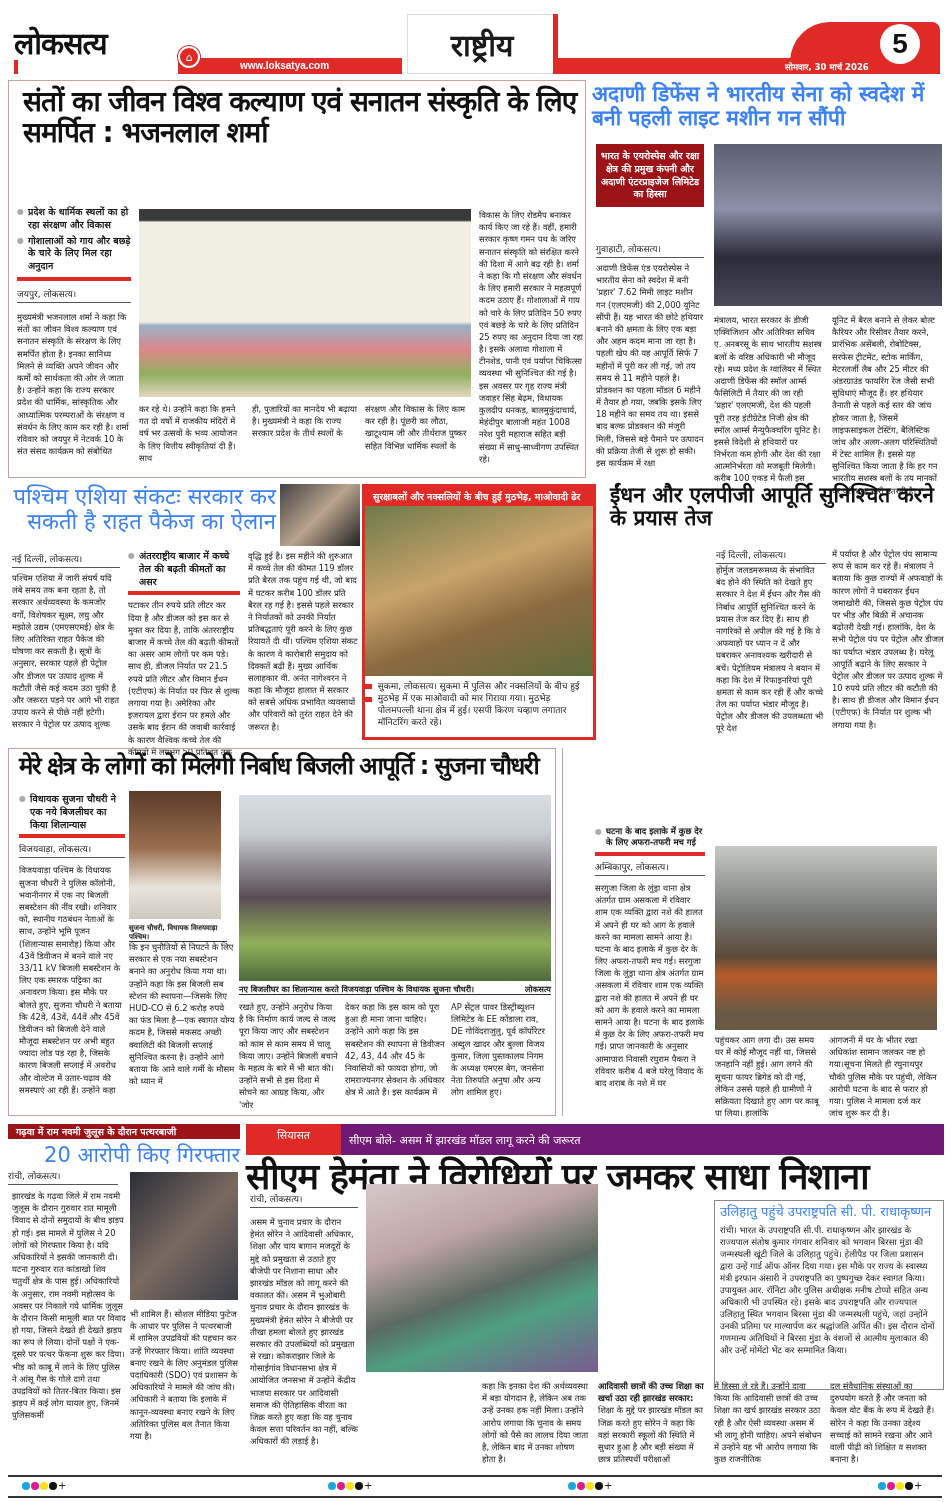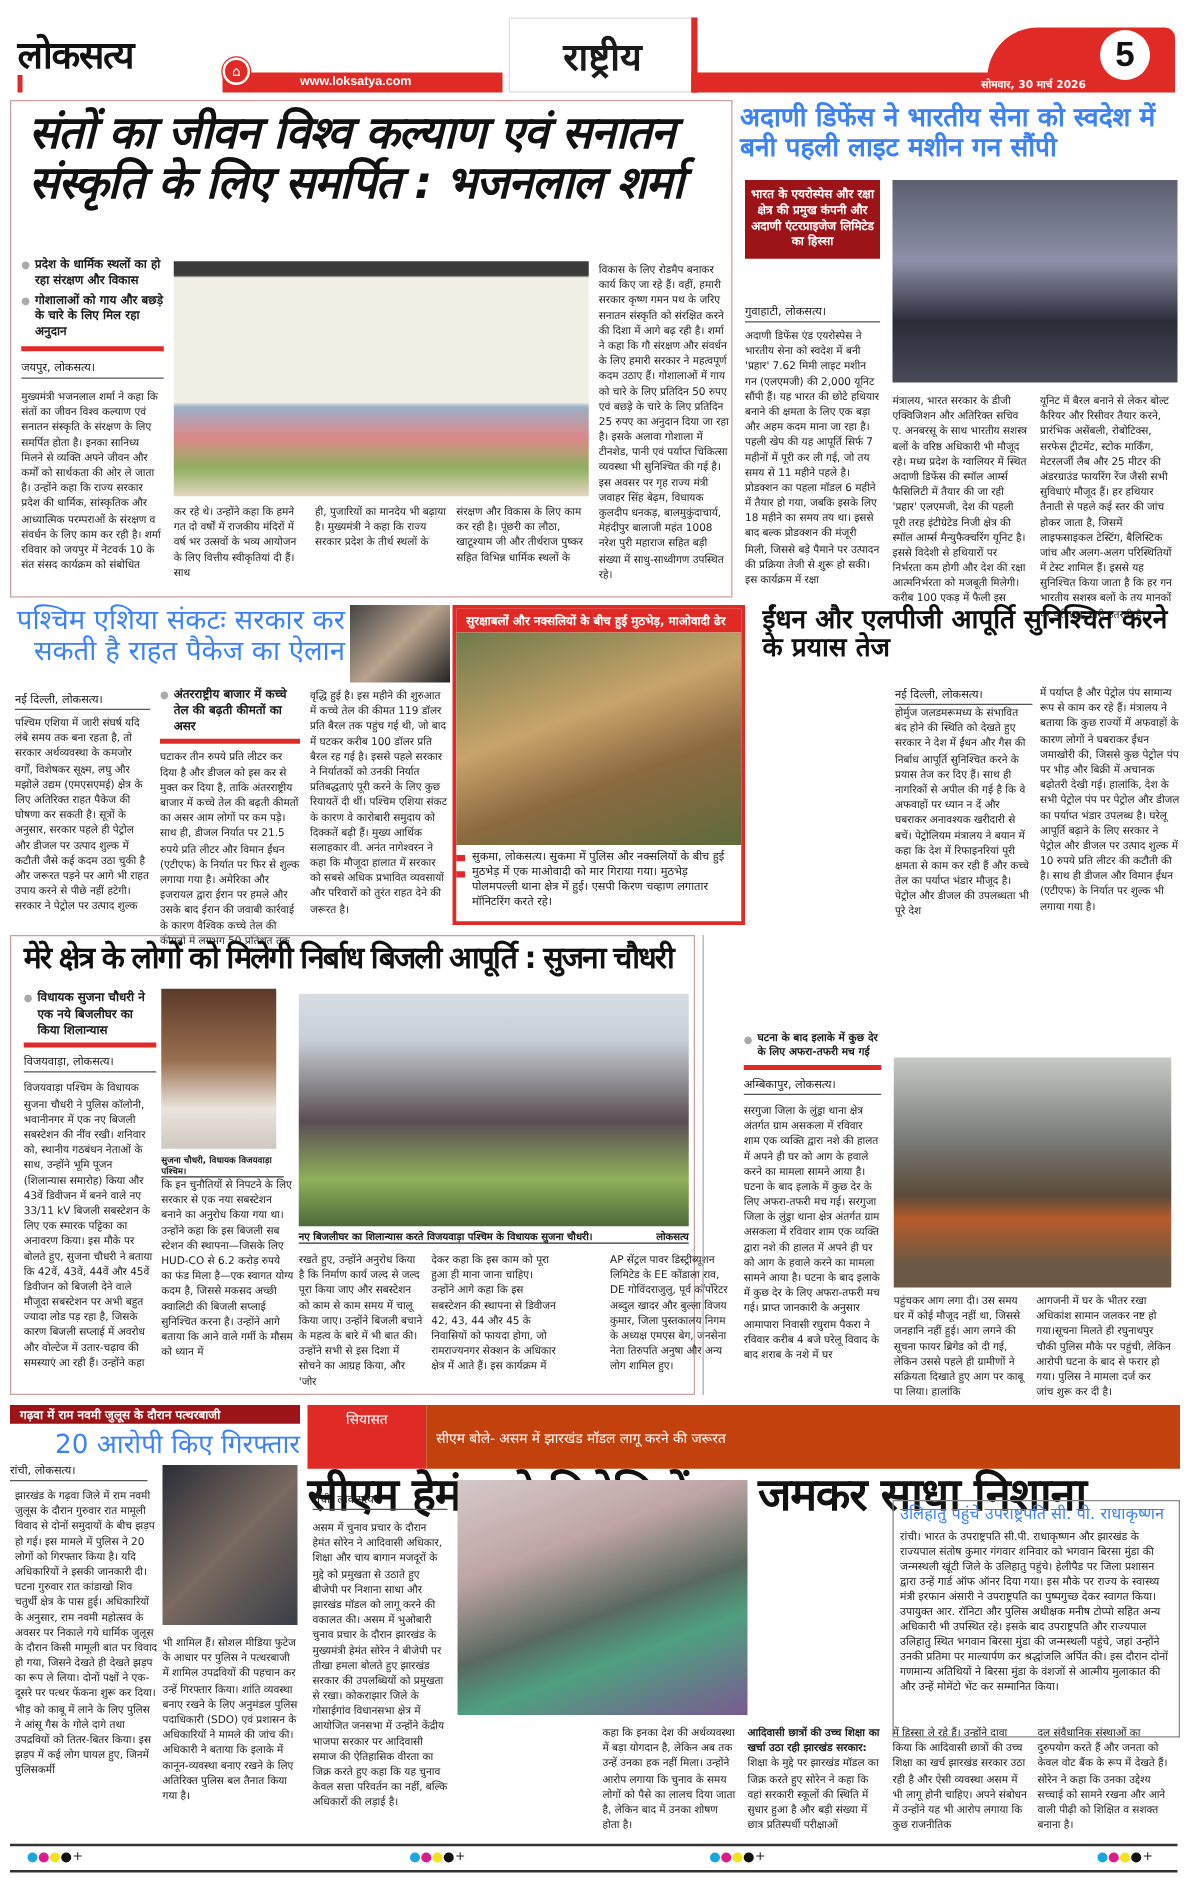--- a/index.html
+++ b/index.html
@@ -22,42 +22,42 @@
   .hl-light { font-family: "DejaVu Sans", sans-serif; font-weight: 400; color: #3b82f6; line-height: 1.15; }
   .bullet { font-size: 9.5px; font-weight: bold; line-height: 1.35; padding-left: 11px; position: relative; margin-bottom: 3px; }
   .bullet::before { content: "●"; position: absolute; left: 0; color: #aaa; font-size: 8px; top: 1px; }
   .redrule { height: 4px; background: #e02a26; }
   .dateline { font-size: 9px; border-bottom: 1px solid #555; padding-bottom: 2px; }
   .body { font-size: 8.4px; line-height: 1.45; color: #222; text-align: left; }
   .photo { background: linear-gradient(135deg, #8a9a7a, #c9b48a 50%, #6b7d5c); }
   .caption { font-size: 8px; font-weight: bold; border-bottom: 1px solid #333; }
   .redbanner { background: #e02a26; color: #fff; font-weight: bold; font-size: 10px; padding: 3px 8px; }
   .darkred { background: #9c1418; color: #fff; font-weight: bold; font-size: 10px; padding: 1px 8px; }
-  .greybanner { background: #c2410c; color: #fff; font-size: 11px; padding: 18px 8px; }
+  .greybanner { background: #701a75; color: #fff; font-size: 11px; padding: 8px 8px; }
   .regmarks { display: flex; gap: 1px; align-items:center; font-size: 10px; }
   .dot { width: 8px; height: 8px; border-radius: 50%; display:inline-block; }
   .footer-line { height: 2px; background: #333; }
 </style>
 </head>
 <body>
 
 <div class="abs redmark"></div>
 <div class="abs masthead-logo">लोकसत्य</div>
 <div class="abs redbar-l"></div>
 <div class="abs home-icon">⌂</div>
 <div class="abs url">www.loksatya.com</div>
 <div class="abs section-box">राष्ट्रीय</div>
 <div class="abs section-redline"></div>
 <div class="abs redbar-r-top"></div>
 <div class="abs redbar-r"></div>
 <div class="abs date">सोमवार, 30 मार्च 2026</div>
 <div class="abs page-num">5</div>
 
 <div class="abs frame" style="left:8px;top:80px;width:578px;height:398px;">
-  <div class="hl-black" style="position:absolute;left:14px;top:6px;width:560px;font-size:36px;font-style:italic;">संतों का जीवन विश्व कल्याण एवं सनातन संस्कृति के लिए समर्पित : भजनलाल शर्मा</div>
+  <div class="hl-black" style="position:absolute;left:14px;top:6px;width:560px;font-size:28px;">संतों का जीवन विश्व कल्याण एवं सनातन संस्कृति के लिए समर्पित : भजनलाल शर्मा</div>
   <div style="position:absolute;left:8px;top:125px;width:114px;">
     <div class="bullet">प्रदेश के धार्मिक स्थलों का हो रहा संरक्षण और विकास</div>
     <div class="bullet">गोशालाओं को गाय और बछड़े के चारे के लिए मिल रहा अनुदान</div>
     <div class="redrule" style="margin:4px 0 6px;"></div>
     <div class="dateline">जयपुर, लोकसत्य।</div>
     <div class="body" style="margin-top:8px;">मुख्यमंत्री भजनलाल शर्मा ने कहा कि संतों का जीवन विश्व कल्याण एवं सनातन संस्कृति के संरक्षण के लिए समर्पित होता है। इनका सानिध्य मिलने से व्यक्ति अपने जीवन और कर्मों को सार्थकता की ओर ले जाता है। उन्होंने कहा कि राज्य सरकार प्रदेश की धार्मिक, सांस्कृतिक और आध्यात्मिक परम्पराओं के संरक्षण व संवर्धन के लिए काम कर रही है। शर्मा रविवार को जयपुर में नेटवर्क 10 के संत संसद कार्यक्रम को संबोधित</div>
   </div>
   <div class="photo" style="position:absolute;left:130px;top:128px;width:332px;height:188px;background:linear-gradient(180deg,#3a3a3a 0%,#3a3a3a 6%,#f1eee4 7%,#f1eee4 60%,#9ab0c8 62%,#d88 75%,#8fb060 88%,#e5d6c0 100%);"></div>
   <div class="body" style="position:absolute;left:130px;top:322px;width:105px;">कर रहे थे। उन्होंने कहा कि हमने गत दो वर्षों में राजकीय मंदिरों में वर्ष भर उत्सवों के भव्य आयोजन के लिए वित्तीय स्वीकृतियां दी हैं। साथ</div>
   <div class="body" style="position:absolute;left:243px;top:322px;width:105px;">ही, पुजारियों का मानदेय भी बढ़ाया है। मुख्यमंत्री ने कहा कि राज्य सरकार प्रदेश के तीर्थ स्थलों के</div>
@@ -118,21 +118,21 @@
   <div class="photo" style="position:absolute;left:120px;top:42px;width:92px;height:128px;background:linear-gradient(180deg,#5a3a28,#9b7050 45%,#e9e4dc 75%,#cfc8bf);"></div>
   <div class="caption" style="position:absolute;left:120px;top:174px;width:98px;font-size:7px;">सुजना चौधरी, विधायक विजयवाड़ा पश्चिम।</div>
   <div class="body" style="position:absolute;left:120px;top:192px;width:106px;">कि इन चुनौतियों से निपटने के लिए सरकार से एक नया सबस्टेशन बनाने का अनुरोध किया गया था। उन्होंने कहा कि इस बिजली सब स्टेशन की स्थापना—जिसके लिए HUD-CO से 6.2 करोड़ रुपये का फंड मिला है—एक स्वागत योग्य कदम है, जिससे मकसद अच्छी क्वालिटी की बिजली सप्लाई सुनिश्चित करना है। उन्होंने आगे बताया कि आने वाले गर्मी के मौसम को ध्यान में</div>
   <div class="photo" style="position:absolute;left:230px;top:46px;width:312px;height:186px;background:linear-gradient(180deg,#d7dde2,#c8cfd4 20%,#5a4d55 55%,#8fb05a 80%,#4d6a3a);"></div>
   <div class="caption" style="position:absolute;left:230px;top:234px;width:312px;display:flex;justify-content:space-between;">
     <span>नए बिजलीघर का शिलान्यास करते विजयवाड़ा पश्चिम के विधायक सुजना चौधरी।</span>
     <span>लोकसत्य</span>
   </div>
   <div class="body" style="position:absolute;left:230px;top:252px;width:100px;">रखते हुए, उन्होंने अनुरोध किया है कि निर्माण कार्य जल्द से जल्द पूरा किया जाए और सबस्टेशन को काम से काम समय में चालू किया जाए। उन्होंने बिजली बचाने के महत्व के बारे में भी बात की। उन्होंने सभी से इस दिशा में सोचने का आग्रह किया, और 'जोर</div>
   <div class="body" style="position:absolute;left:336px;top:252px;width:100px;">देकर कहा कि इस काम को पूरा हुआ ही माना जाना चाहिए। उन्होंने आगे कहा कि इस सबस्टेशन की स्थापना से डिवीजन 42, 43, 44 और 45 के निवासियों को फायदा होगा, जो रामराज्यनगर सेक्शन के अधिकार क्षेत्र में आते हैं। इस कार्यक्रम में</div>
-  <div class="body" style="position:absolute;left:442px;top:252px;width:100px;margin-left:37px;">AP सेंट्रल पावर डिस्ट्रीब्यूशन लिमिटेड के EE कोंडाला राव, DE गोविंदराजुलु, पूर्व कॉर्पोरेटर अब्दुल खादर और बुल्ला विजय कुमार, जिला पुस्तकालय निगम के अध्यक्ष एमएस बेग, जनसेना नेता तिरुपति अनुषा और अन्य लोग शामिल हुए।</div>
+  <div class="body" style="position:absolute;left:442px;top:252px;width:100px;">AP सेंट्रल पावर डिस्ट्रीब्यूशन लिमिटेड के EE कोंडाला राव, DE गोविंदराजुलु, पूर्व कॉर्पोरेटर अब्दुल खादर और बुल्ला विजय कुमार, जिला पुस्तकालय निगम के अध्यक्ष एमएस बेग, जनसेना नेता तिरुपति अनुषा और अन्य लोग शामिल हुए।</div>
 </div>
 
 <div class="abs" style="left:562px;top:748px;width:382px;height:368px;border-left:1px solid #aaa;padding-left:8px;">
   <div style="position:absolute;left:32px;top:78px;width:110px;">
     <div class="bullet" style="font-size:8.5px;">घटना के बाद इलाके में कुछ देर के लिए अफरा-तफरी मच गई</div>
     <div class="redrule" style="margin:2px 0 4px;"></div>
     <div class="dateline">अम्बिकापुर, लोकसत्य।</div>
     <div class="body" style="margin-top:6px;">सरगुजा जिला के लुंड्रा थाना क्षेत्र अंतर्गत ग्राम असकला में रविवार शाम एक व्यक्ति द्वारा नशे की हालत में अपने ही घर को आग के हवाले करने का मामला सामने आया है। घटना के बाद इलाके में कुछ देर के लिए अफरा-तफरी मच गई। सरगुजा जिला के लुंड्रा थाना क्षेत्र अंतर्गत ग्राम असकला में रविवार शाम एक व्यक्ति द्वारा नशे की हालत में अपने ही घर को आग के हवाले करने का मामला सामने आया है। घटना के बाद इलाके में कुछ देर के लिए अफरा-तफरी मच गई। प्राप्त जानकारी के अनुसार आमापारा निवासी रघुराम पैकरा ने रविवार करीब 4 बजे घरेलू विवाद के बाद शराब के नशे में घर</div>
   </div>
   <div class="photo" style="position:absolute;left:152px;top:98px;width:222px;height:184px;background:linear-gradient(180deg,#c7c9c4,#7a7d7a 35%,#5a4a38 60%,#b85a2a 70%,#6a5a45 90%);"></div>

